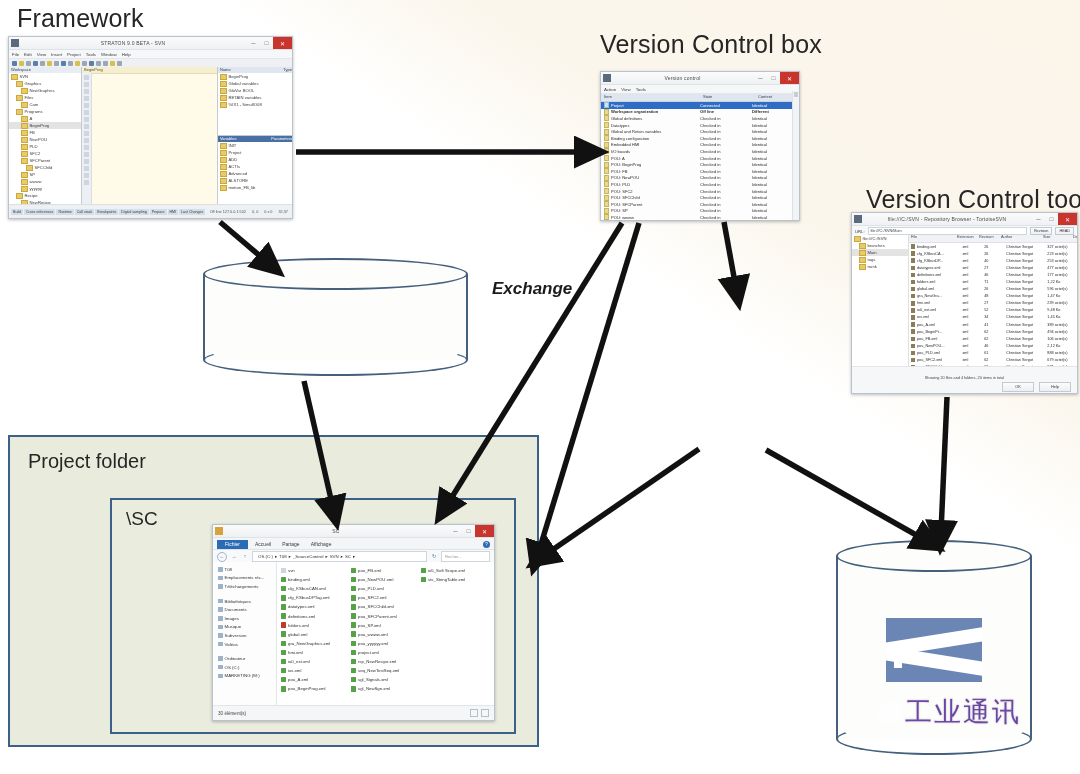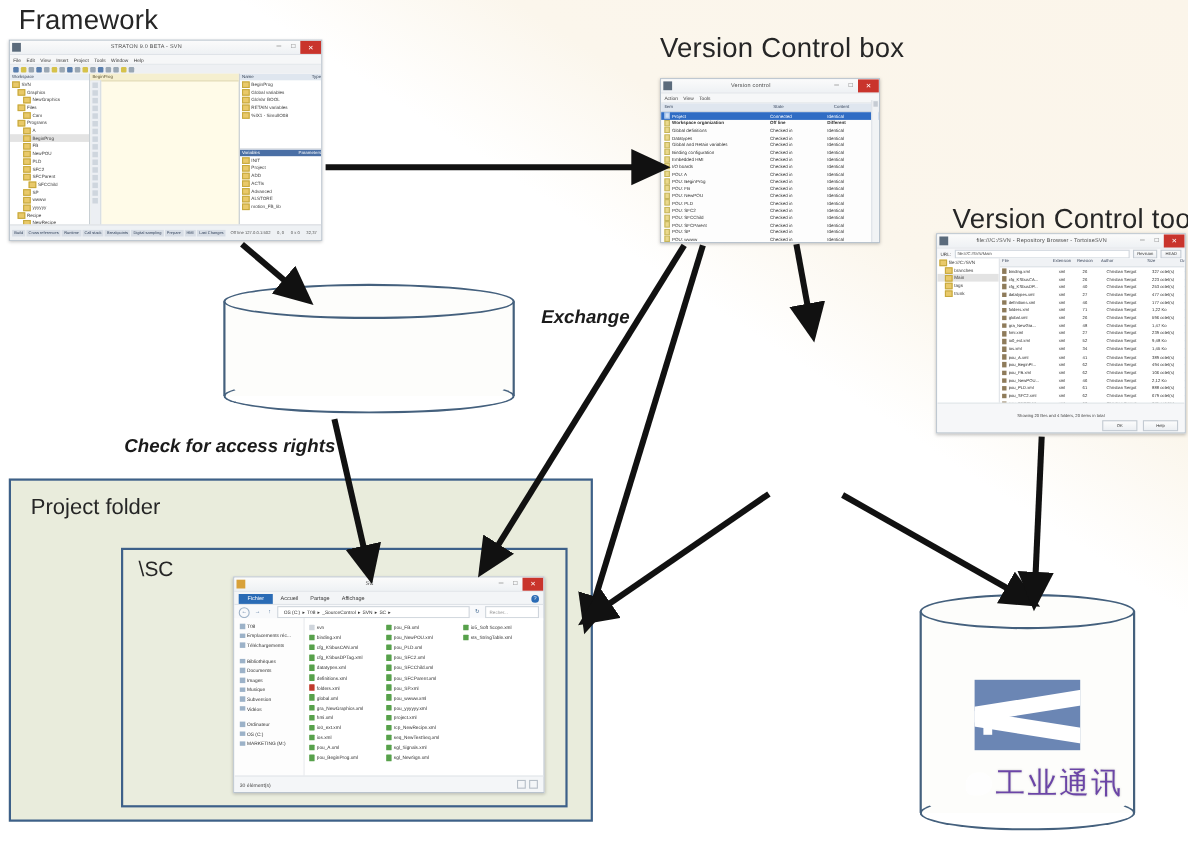--- a/index.html
+++ b/index.html
@@ -167,21 +167,20 @@
 </head>
 <body>
 
 <div id="canvas">
   <div class="bg-wash"></div>
 
   <div class="hdr" style="left:17px;top:4px;">Framework</div>
   <div class="hdr" style="left:600px;top:30px;">Version Control box</div>
   <div class="hdr" style="left:866px;top:185px;">Version Control tool</div>
   <div class="ital" style="left:492px;top:279px;">Exchange</div>
-  <div class="ital" style="left:113px;top:396px;">Check for access rights</div>
 
   <div id="pfolder">
     <div class="t">Project folder</div>
   </div>
   <div id="scbox">
     <div class="t">\SC</div>
   </div>
 
   <div class="win" id="straton">
     <div class="tbar">

